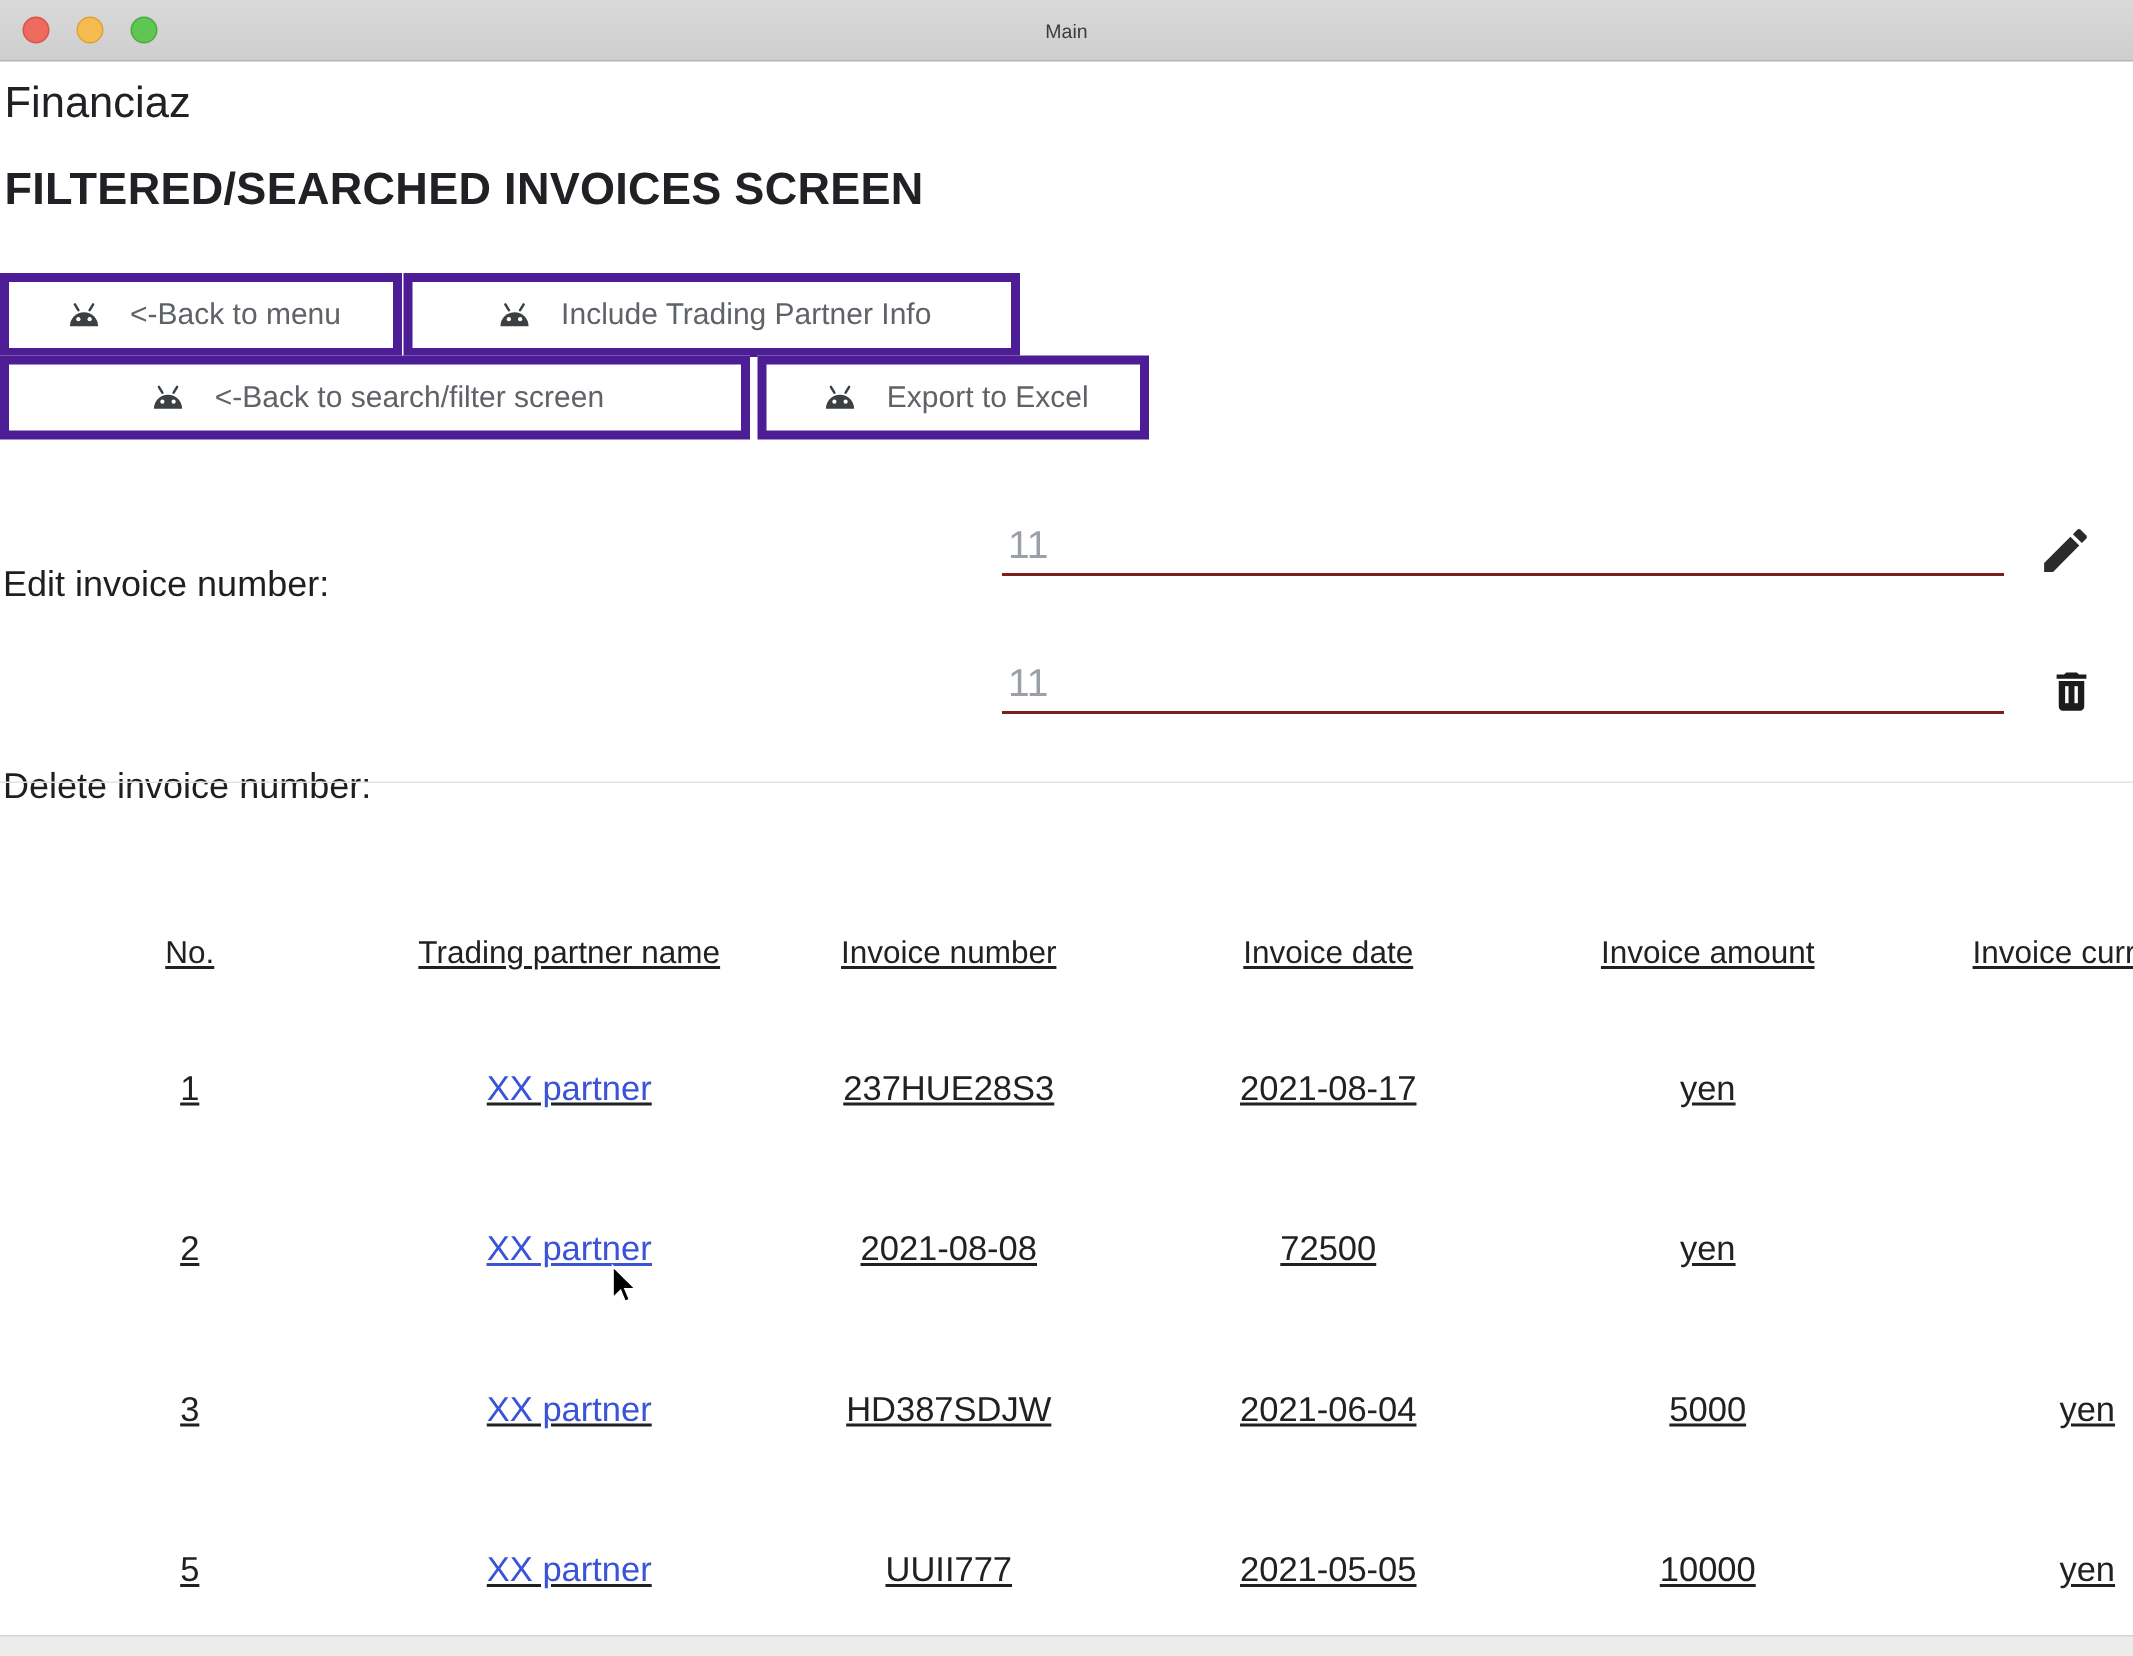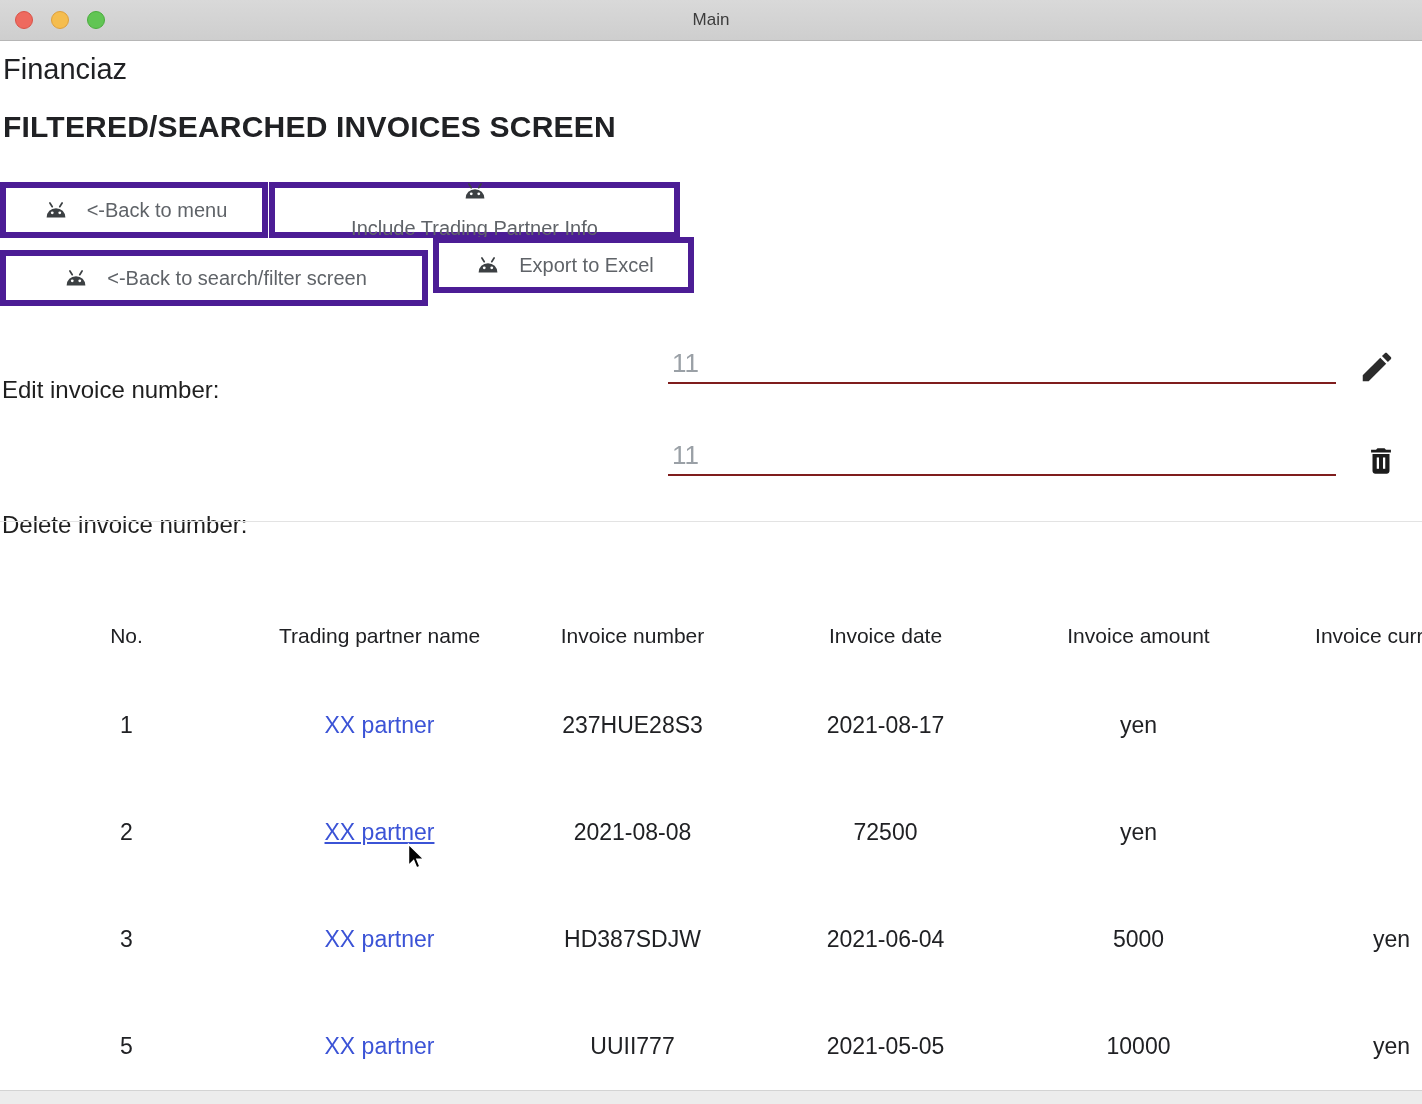--- a/index.html
+++ b/index.html
@@ -9,21 +9,21 @@
     font-family:"Liberation Sans", sans-serif;
     color:#202124;
   }
   
   .titlebar {
     height:40px; background:linear-gradient(#d9d9d9,#cecece);
     border-bottom:1px solid #b6b6b6;
     display:flex; align-items:center; justify-content:center;
     position:relative;
   }
-  .titlebar .win-title { font-size:17px; color:#3c3c3c; font-weight:500; }
+  .titlebar .win-title { font-size:13px; color:#3c3c3c; font-weight:500; }
   .traffic { position:absolute; left:15px; top:11px; display:flex; gap:18px; }
   .light { width:18px; height:18px; border-radius:50%; box-sizing:border-box; }
   .light.red    { background:#ee6a5f; border:1px solid #d95348; }
   .light.yellow { background:#f5bd4f; border:1px solid #dfa03c; }
   .light.green  { background:#61c554; border:1px solid #4aad3e; }
 
   
   .app-name   { font-size:29px; font-weight:500; margin:12px 0 0 3px; }
   .screen-title { font-size:30px; font-weight:700; margin:24px 0 0 3px; letter-spacing:0.2px; }
 
@@ -32,22 +32,22 @@
   .btn-row { display:flex; }
   .tb-btn {
     height:56px; box-sizing:border-box;
     border:6px solid #4c1d95; background:#ffffff;
     display:flex; align-items:center; justify-content:center; gap:16px;
     font-size:20px; color:#5f6368; font-family:inherit; cursor:pointer;
     padding:0 10px;
   }
   .btn-row + .btn-row { margin-top:-1px; }
   .w-menu   { width:268px; }
-  .w-include{ width:411px; margin-left:1px;flex-direction:column; }
-  .w-search { width:428px;margin-top:13px; }
+  .w-include{ width:411px; margin-left:1px; }
+  .w-search { width:500px; }
   .w-export { width:261px; margin-left:5px; }
   .android-icon svg { display:block; }
 
   
   .field-label { position:absolute; left:2px; font-size:24px; color:#1f1f1f; }
   .lbl-edit   { top:376px; }
   .lbl-delete { top:511px; }
   .line-input {
     position:absolute; left:668px; width:664px; height:34px;
     border:none; border-bottom:2px solid #7f1d1d; outline:none;
@@ -64,21 +64,21 @@
 
   
   .invoice-table { position:absolute; left:0; top:600px; width:1518px; }
   .t-row {
     display:grid;
     grid-template-columns:253px 253px 253px 253px 253px 253px;
     align-items:center; text-align:center;
   }
   .t-head { height:72px; font-size:21px; font-weight:500; color:#202124; }
   .t-body-row { height:107px; font-size:23px; color:#202124; }
-  .cell { overflow:visible; white-space:nowrap; }
+  .cell { overflow:visible; white-space:nowrap;text-decoration:underline; }
   .partner-link { color:#3b53d6; cursor:pointer; text-decoration:none; }
   .partner-link.hovered { text-decoration:underline; }
 
   
   .bottom-bar {
     position:absolute; left:0; bottom:0; width:1422px; height:13px;
     background:#ececec; border-top:1px solid #d3d3d3;
   }
 
   

